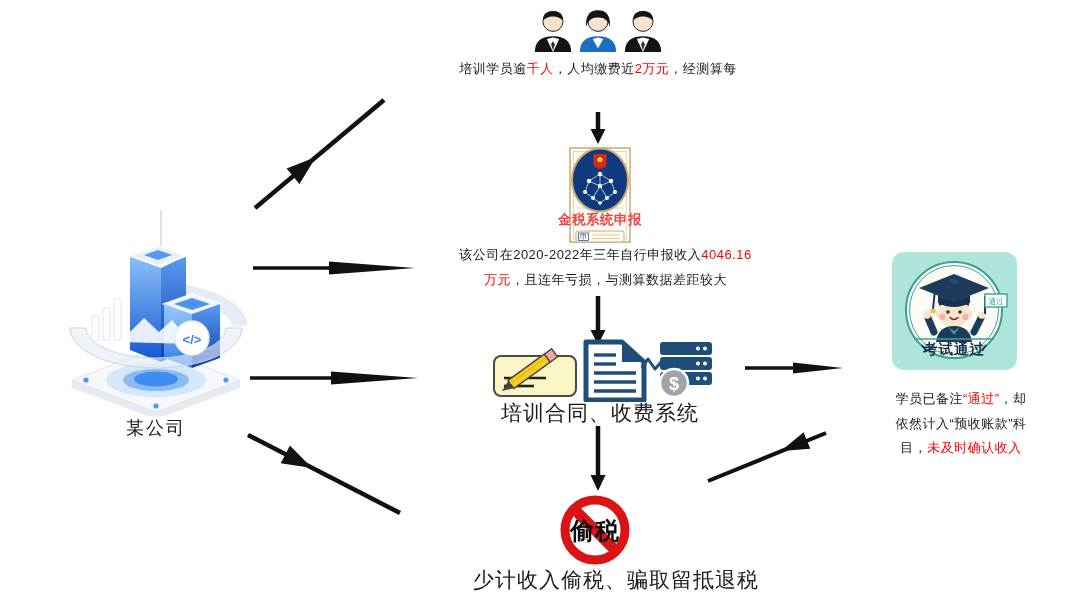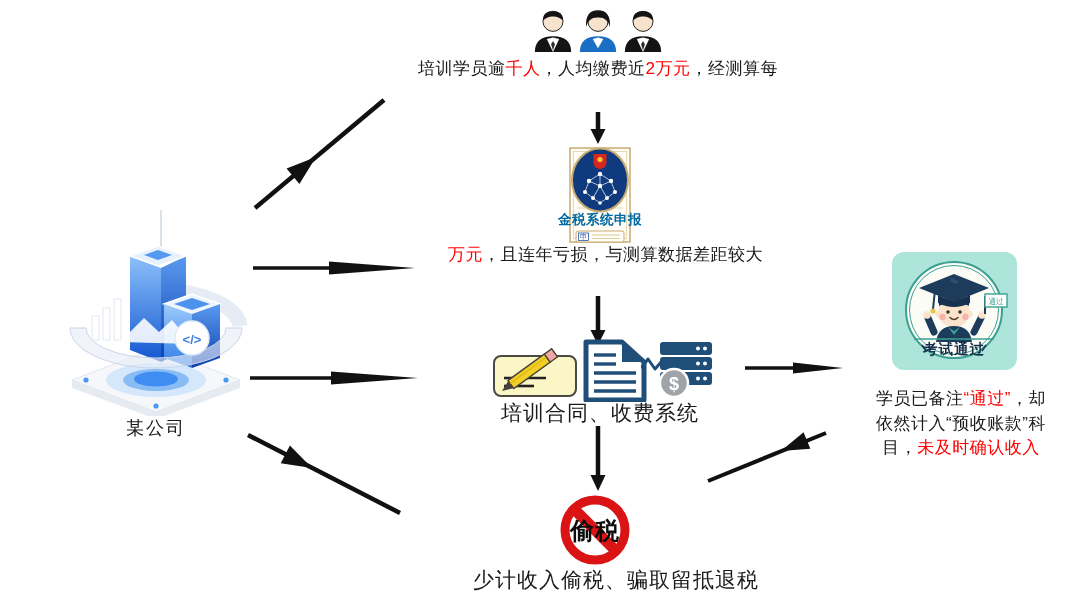--- a/index.html
+++ b/index.html
@@ -2,26 +2,26 @@
 <html style="--red: #fe0000; --text: #1a1a1a; --arrow: #111111; --navy-icon: #1f4e79; --badge-navy: #0f3a7d; --badge-gold: #c7ab72; --badge-text-blue: #1d4fa3; --prohibition-red: #da1414; --teal-bg: #ade5db; --teal-ring: #3ba093; --figure-navy: #1d3b5a; --tower-blue: #1668e3;"><head>
 <meta charset="utf-8">
 <style>
   html,body{margin:0;padding:0;background:#fff;}
   #canvas{
     position:relative;width:1080px;height:614px;background:#ffffff;
     font-family:"Liberation Sans","DejaVu Sans",sans-serif;
     color:var(--text,#1a1a1a);overflow:hidden;
   }
   .abs{position:absolute;}
-  .txt{font-size:17px;line-height:24.5px;text-align:center;letter-spacing:0.5px;}
+  .txt{font-size:13px;line-height:24.5px;text-align:center;letter-spacing:0.5px;}
   .red{color:var(--red,#fe0000);}
   #arrows{position:absolute;left:0;top:0;pointer-events:none;}
   .label{font-size:21px;text-align:center;letter-spacing:1px;}
   #company-label{font-size:18px;letter-spacing:2px;}
-  #badge-title{font-size:13.5px;font-weight:bold;color:#0369a1;text-align:center;letter-spacing:0.5px;white-space:nowrap;}
+  #badge-title{font-size:13.5px;font-weight:bold;color:#ef4444;text-align:center;letter-spacing:0.5px;white-space:nowrap;}
   #people-row{display:flex;gap:1px;}
   #exam-icon-box{width:125px;height:118px;background:#ade5db;border-radius:12px;}
 </style>
 </head>
 <body>
 
 <div id="canvas">
 
   <svg id="arrows" width="1080" height="614" viewBox="0 0 1080 614">
     <g stroke="#111" fill="#111">
@@ -190,20 +190,21 @@
       </g>
       <rect x="16" y="88" width="48" height="11" rx="2" fill="#fffdf6" stroke="#c7ab72" stroke-width="1"></rect>
       <rect x="18.5" y="90" width="10" height="7.5" fill="none" stroke="#2a56a8" stroke-width="0.8"></rect>
       <text x="23.5" y="96.3" text-anchor="middle" font-size="7" fill="#2a56a8">申</text>
       <line x1="32" y1="92" x2="60" y2="92" stroke="#ddcda0" stroke-width="1"></line>
       <line x1="32" y1="95.5" x2="60" y2="95.5" stroke="#ddcda0" stroke-width="1"></line>
     </svg>
     <div class="abs" id="badge-title" style="left:-6px;top:68px;width:92px;">金税系统申报</div>
   </div>
   <div class="abs txt" style="left:378px;top:242px;width:455px;line-height:25px;">
+      <div><span>该公司在2020-2022年三年自行申报收入</span><span class="red">4046.16</span></div>
       <div><span class="red">万元</span><span>，且连年亏损，与测算数据差距较大</span></div>
     </div>
 
   <svg class="abs" style="left:492px;top:340px;" width="88" height="58" viewBox="0 0 88 58">
     <rect x="2" y="16" width="82" height="40" rx="7" fill="#fbf6c5" stroke="#4a4a42" stroke-width="2"></rect>
     <line x1="12" y1="38" x2="54" y2="38" stroke="#222" stroke-width="2.6"></line>
     <line x1="12" y1="46" x2="42" y2="46" stroke="#222" stroke-width="2.6"></line>
     <g transform="translate(10,51) rotate(-36)">
       <polygon points="0,0 11,-4.5 11,4.5" fill="#46413a"></polygon>
       <rect x="11" y="-5" width="45" height="10" fill="#f3cf26" stroke="#46413a" stroke-width="1.4"></rect>

